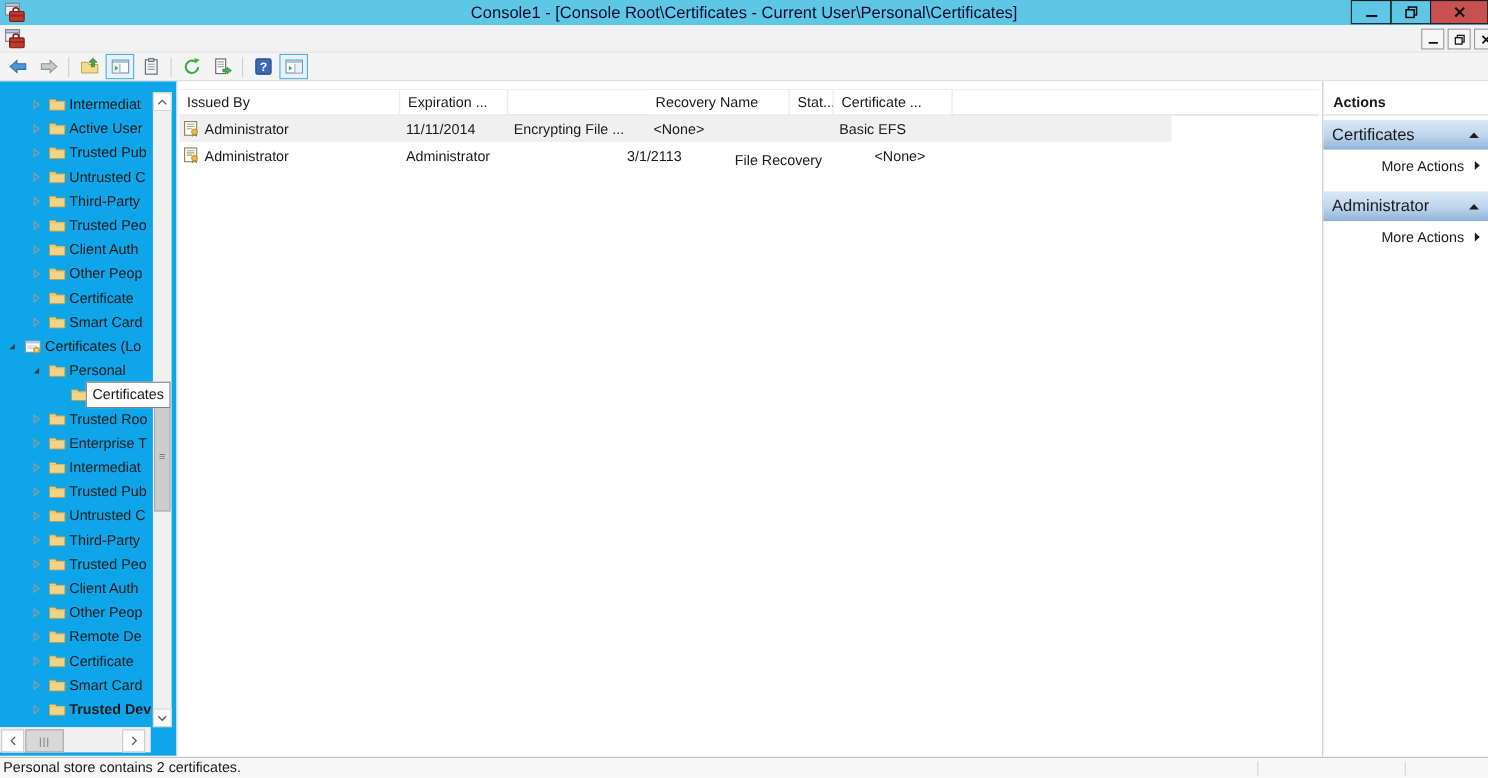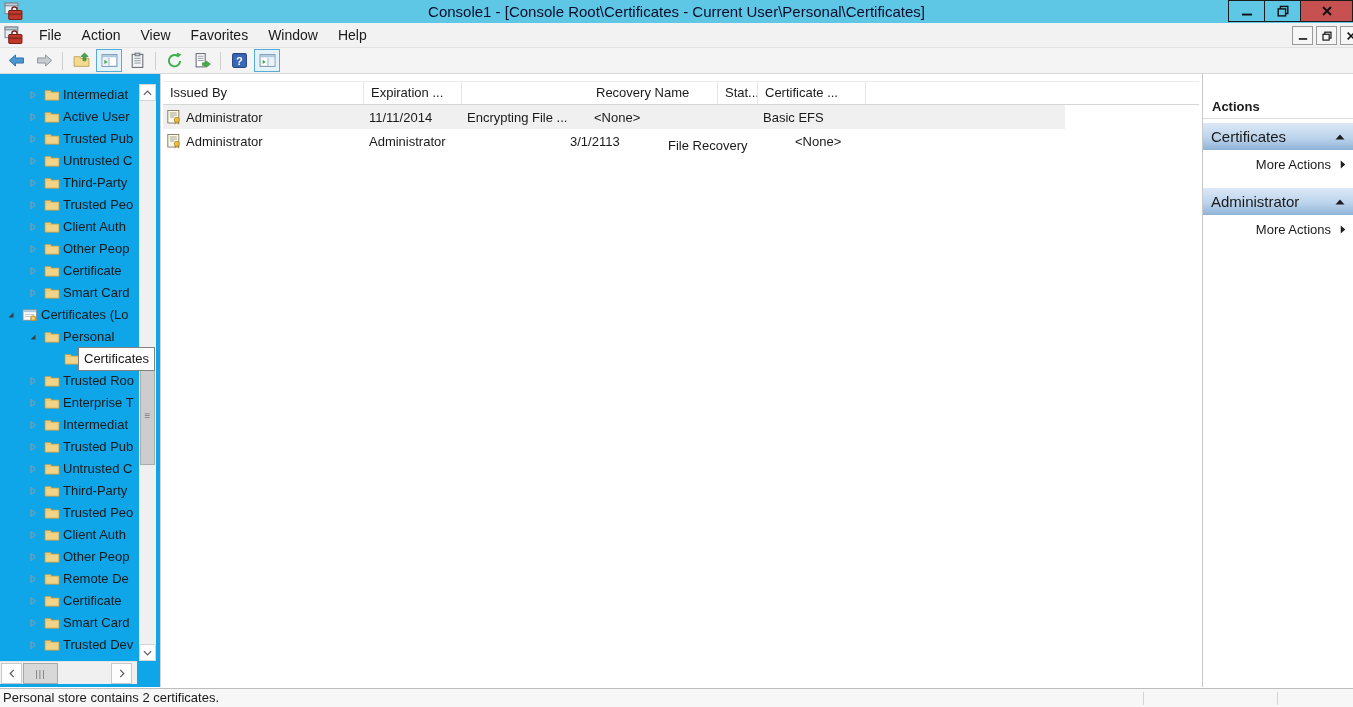--- a/index.html
+++ b/index.html
@@ -65,21 +65,21 @@
   .col-h { position:relative; border-right:1px solid #e6e6e6; font-size:13px; line-height:22px; padding-left:7px; background:#fff; overflow:hidden; white-space:nowrap; }
   .sort-arrow { position:absolute; top:2px; left:50%; margin-left:-5px; width:10px; height:6px; }
   .lrow { display:flex; height:24px; width:902px; font-size:13px; }
   .lrow.hl { background:#f0f0f0; }
   .lcell { display:flex; align-items:center; gap:4px; padding-left:7px; overflow:hidden; white-space:nowrap; height:24px; }
   .lcell.first { padding-left:3px; }
   .lcell .icon { width:16px; height:16px; flex:none; }
 
   
   .actions-pane { position:absolute; left:1202px; top:0; width:151px; height:613px; border-left:1px solid #c9c9c9; background:#fff; }
-  .act-title { margin-top:21px; height:24px; line-height:24px; font-weight:bold; font-size:13px; padding-left:9px; border-bottom:1px solid #dadada; }
+  .act-title { margin-top:7px; height:24px; line-height:24px; font-weight:bold; font-size:13px; padding-left:9px; border-bottom:1px solid #dadada; }
   .act-sec { position:relative; height:27px; margin-top:4px; background:linear-gradient(180deg,#dce8f6 0%,#bcd4ec 55%,#8fb3d7 100%); display:flex; align-items:center; font-size:15px; padding-left:8px; }
   .act-sec .arr { position:absolute; right:8px; top:11px; width:10px; height:6px; }
   .act-more { position:relative; height:28px; margin-bottom:10px; display:flex; align-items:center; justify-content:flex-end; padding-right:22px; font-size:13px; }
   .act-more .arr { position:absolute; right:7px; top:10px; width:6px; height:9px; }
 
   
   .statusbar { position:absolute; left:0; top:688px; width:1353px; height:19px; background:#f7f7f7; border-top:1px solid #bdbdbd; font-size:13px; line-height:17px; padding-left:3px; }
   .sb-div { position:absolute; top:3px; width:1px; height:13px; background:#d4d4d4; }
 </style>
 </head>
@@ -125,28 +125,20 @@
   <div class="menubar">
     <span class="menu-icon icon">
         <svg viewBox="0 0 18 18">
           <rect x="1" y="1" width="12" height="10" fill="#e8eef2" stroke="#7d8a94"></rect>
           <rect x="1" y="1" width="12" height="2.6" fill="#c2cdd6" stroke="#7d8a94"></rect>
           <path d="M7.5 8 v-1.3 a2.4 2 0 0 1 4.8 0 V8" fill="none" stroke="#7a1f1a" stroke-width="1.3"></path>
           <rect x="4.5" y="8" width="12.5" height="8.5" rx="1" fill="#c0392b" stroke="#7a1f1a"></rect>
           <rect x="4.5" y="10.8" width="12.5" height="1.6" fill="#8e2920"></rect>
         </svg>
       </span>
-    <div class="menu-items">
-        <div class="menu-item">File</div>
-        <div class="menu-item">Action</div>
-        <div class="menu-item">View</div>
-        <div class="menu-item">Favorites</div>
-        <div class="menu-item">Window</div>
-        <div class="menu-item">Help</div>
-      </div>
     <div class="child-controls">
       <div class="child-btn">
           <span class="icon">
             <svg viewBox="0 0 12 12">
               <rect x="1" y="8.6" width="10" height="1.9" fill="#111"></rect>
             </svg>
           </span>
         </div>
       <div class="child-btn">
           <span class="icon">
@@ -614,21 +606,21 @@
               <svg viewBox="0 0 10 10">
                 <path d="M3 1.5 L7.5 5 L3 8.5 Z" fill="none" stroke="#9b9b9b" stroke-width="1"></path>
               </svg>
             </span>
             <span class="icon t-icon" style="left: 44px;">
               <svg viewBox="0 0 16 16">
                 <path d="M1 3.4 h5.4 l1.2 1.8 H15 v8 H1 Z" fill="#f1d488" stroke="#bb9a4b" stroke-width="0.8"></path>
                 <path d="M1 5.4 H15" stroke="#e3c065" stroke-width="0.8"></path>
               </svg>
             </span>
-            <span class="t-label" style="left: 63px;">Trusted Dev</span>
+            <span class="t-label" style="left: 63px; font-weight: bold;">Trusted Dev</span>
           </div>
           <div class="tree-item" style="top: 582px;">
             <span class="icon t-arrow" style="left: 28px;">
               <svg viewBox="0 0 10 10">
                 <path d="M3 1.5 L7.5 5 L3 8.5 Z" fill="none" stroke="#9b9b9b" stroke-width="1"></path>
               </svg>
             </span>
             <span class="icon t-icon" style="left: 44px;">
               <svg viewBox="0 0 16 16">
                 <path d="M1 3.4 h5.4 l1.2 1.8 H15 v8 H1 Z" fill="#f1d488" stroke="#bb9a4b" stroke-width="0.8"></path>

